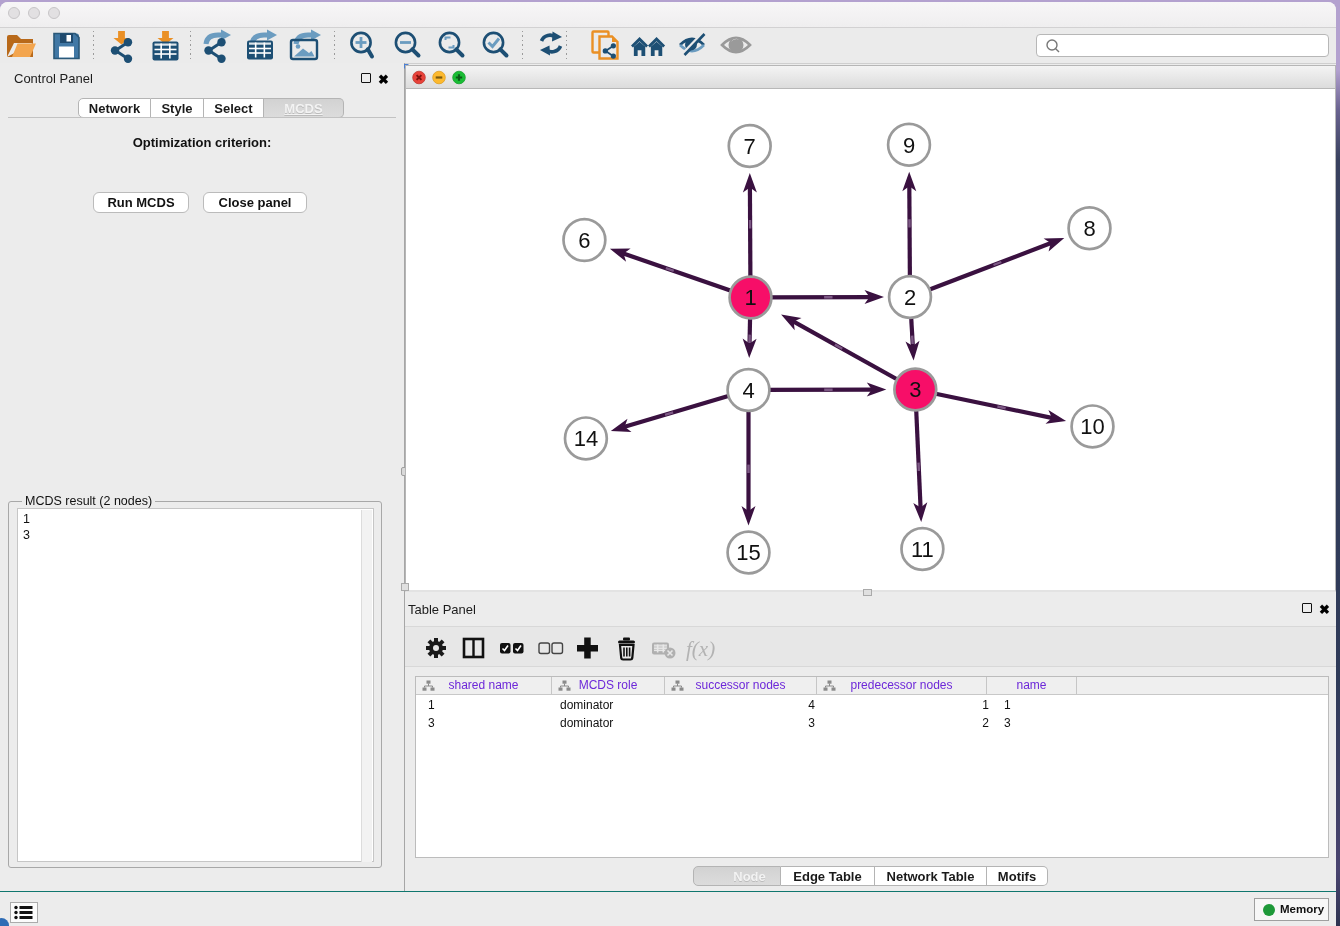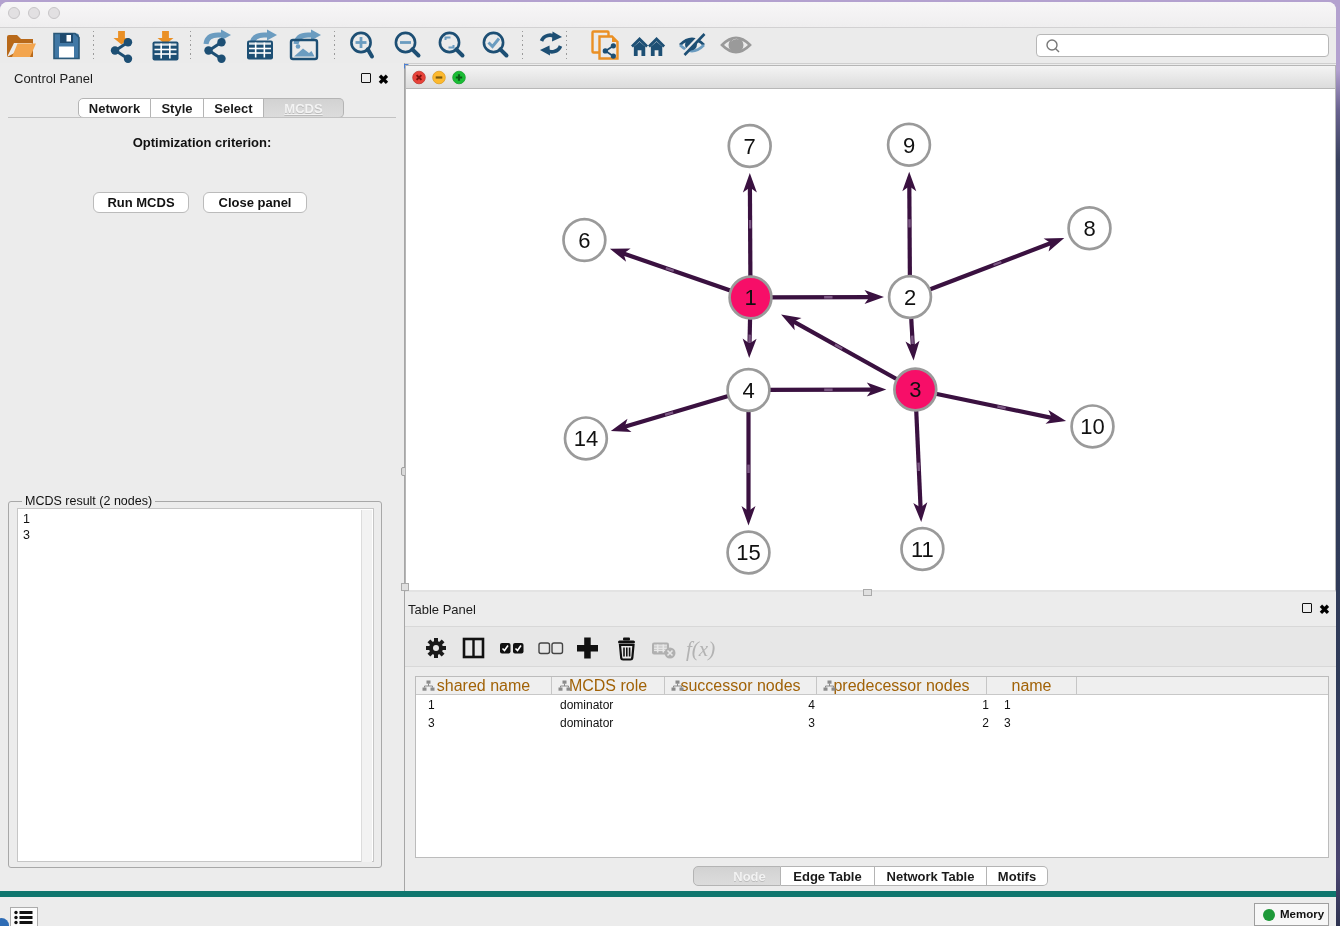--- a/index.html
+++ b/index.html
@@ -31,25 +31,25 @@
 button.mac { background:#fff; border:1px solid #bbb; border-radius:6px; font-family:"Liberation Sans",sans-serif; font-size:13px; font-weight:bold; color:#111; }
 
 #netwin { position:absolute; left:405px; top:2px; width:931px; height:527px; background:#fff; border:1px solid #b6b6b6; border-bottom:2px solid #e3e3e3; }
 #nettitle { position:absolute; left:0; top:0; width:929px; height:23px; background:linear-gradient(#f4f4f4,#dcdcdc); border-bottom:1px solid #b8b8b8; }
 #nettitletext { position:absolute; top:4px; left:0; width:929px; text-align:center; font-size:12.5px; color:#111; }
 
 #tablepanel { position:absolute; left:405px; top:535px; width:931px; height:293px; background:#ececec; }
 #tptoolbar { position:absolute; left:0px; top:28px; width:931px; height:41px; background:#e7e7e7; border-top:1px solid #d8d8d8; border-bottom:1px solid #d8d8d8; }
 #tptable { position:absolute; left:10px; top:78px; width:914px; height:182px; background:#fff; border:1px solid #bcbcbc; }
 #tphead { position:absolute; left:0; top:0; width:912px; height:18px; background:#efefef; border-bottom:1px solid #c8c8c8; }
-.hcell { position:absolute; top:0; height:17px; border-right:1px solid #c6c6c6; font-size:16px; color:#a16207; text-align:center; line-height:17px; }
+.hcell { position:absolute; top:0; height:17px; border-right:1px solid #c6c6c6; font-size:12px; color:#6d28d9; text-align:center; line-height:17px; }
 .trow { position:absolute; left:0; width:912px; height:18px; font-size:12px; color:#111; line-height:18px; }
 .tcell { position:absolute; top:0; height:18px; }
 
-#statusbar { position:absolute; left:0; top:889px; width:1336px; height:35px; background:#ececec; border-top:6px solid #0f766e; }
+#statusbar { position:absolute; left:0; top:889px; width:1336px; height:35px; background:#ececec; border-top:1px solid #0f766e; }
 #memorybtn { position:absolute; left:1254px; top:6px; width:75px; height:23px; background:#f7f7f7; border:1px solid #9f9f9f; font-size:11.5px; color:#111; }
 #listbtn { position:absolute; left:10px; top:10px; width:28px; height:21px; background:#fbfbfb; border:1px solid #ababab; }
 #bluedot { position:absolute; left:-6px; top:918px; width:15px; height:15px; border-radius:50%; background:#2e6cb5; z-index:30; }
 </style>
 </head>
 <body>
 <div id="deskright"></div>
 <div id="bluedot"></div>
 <div id="win">
   <div id="titlebar">

